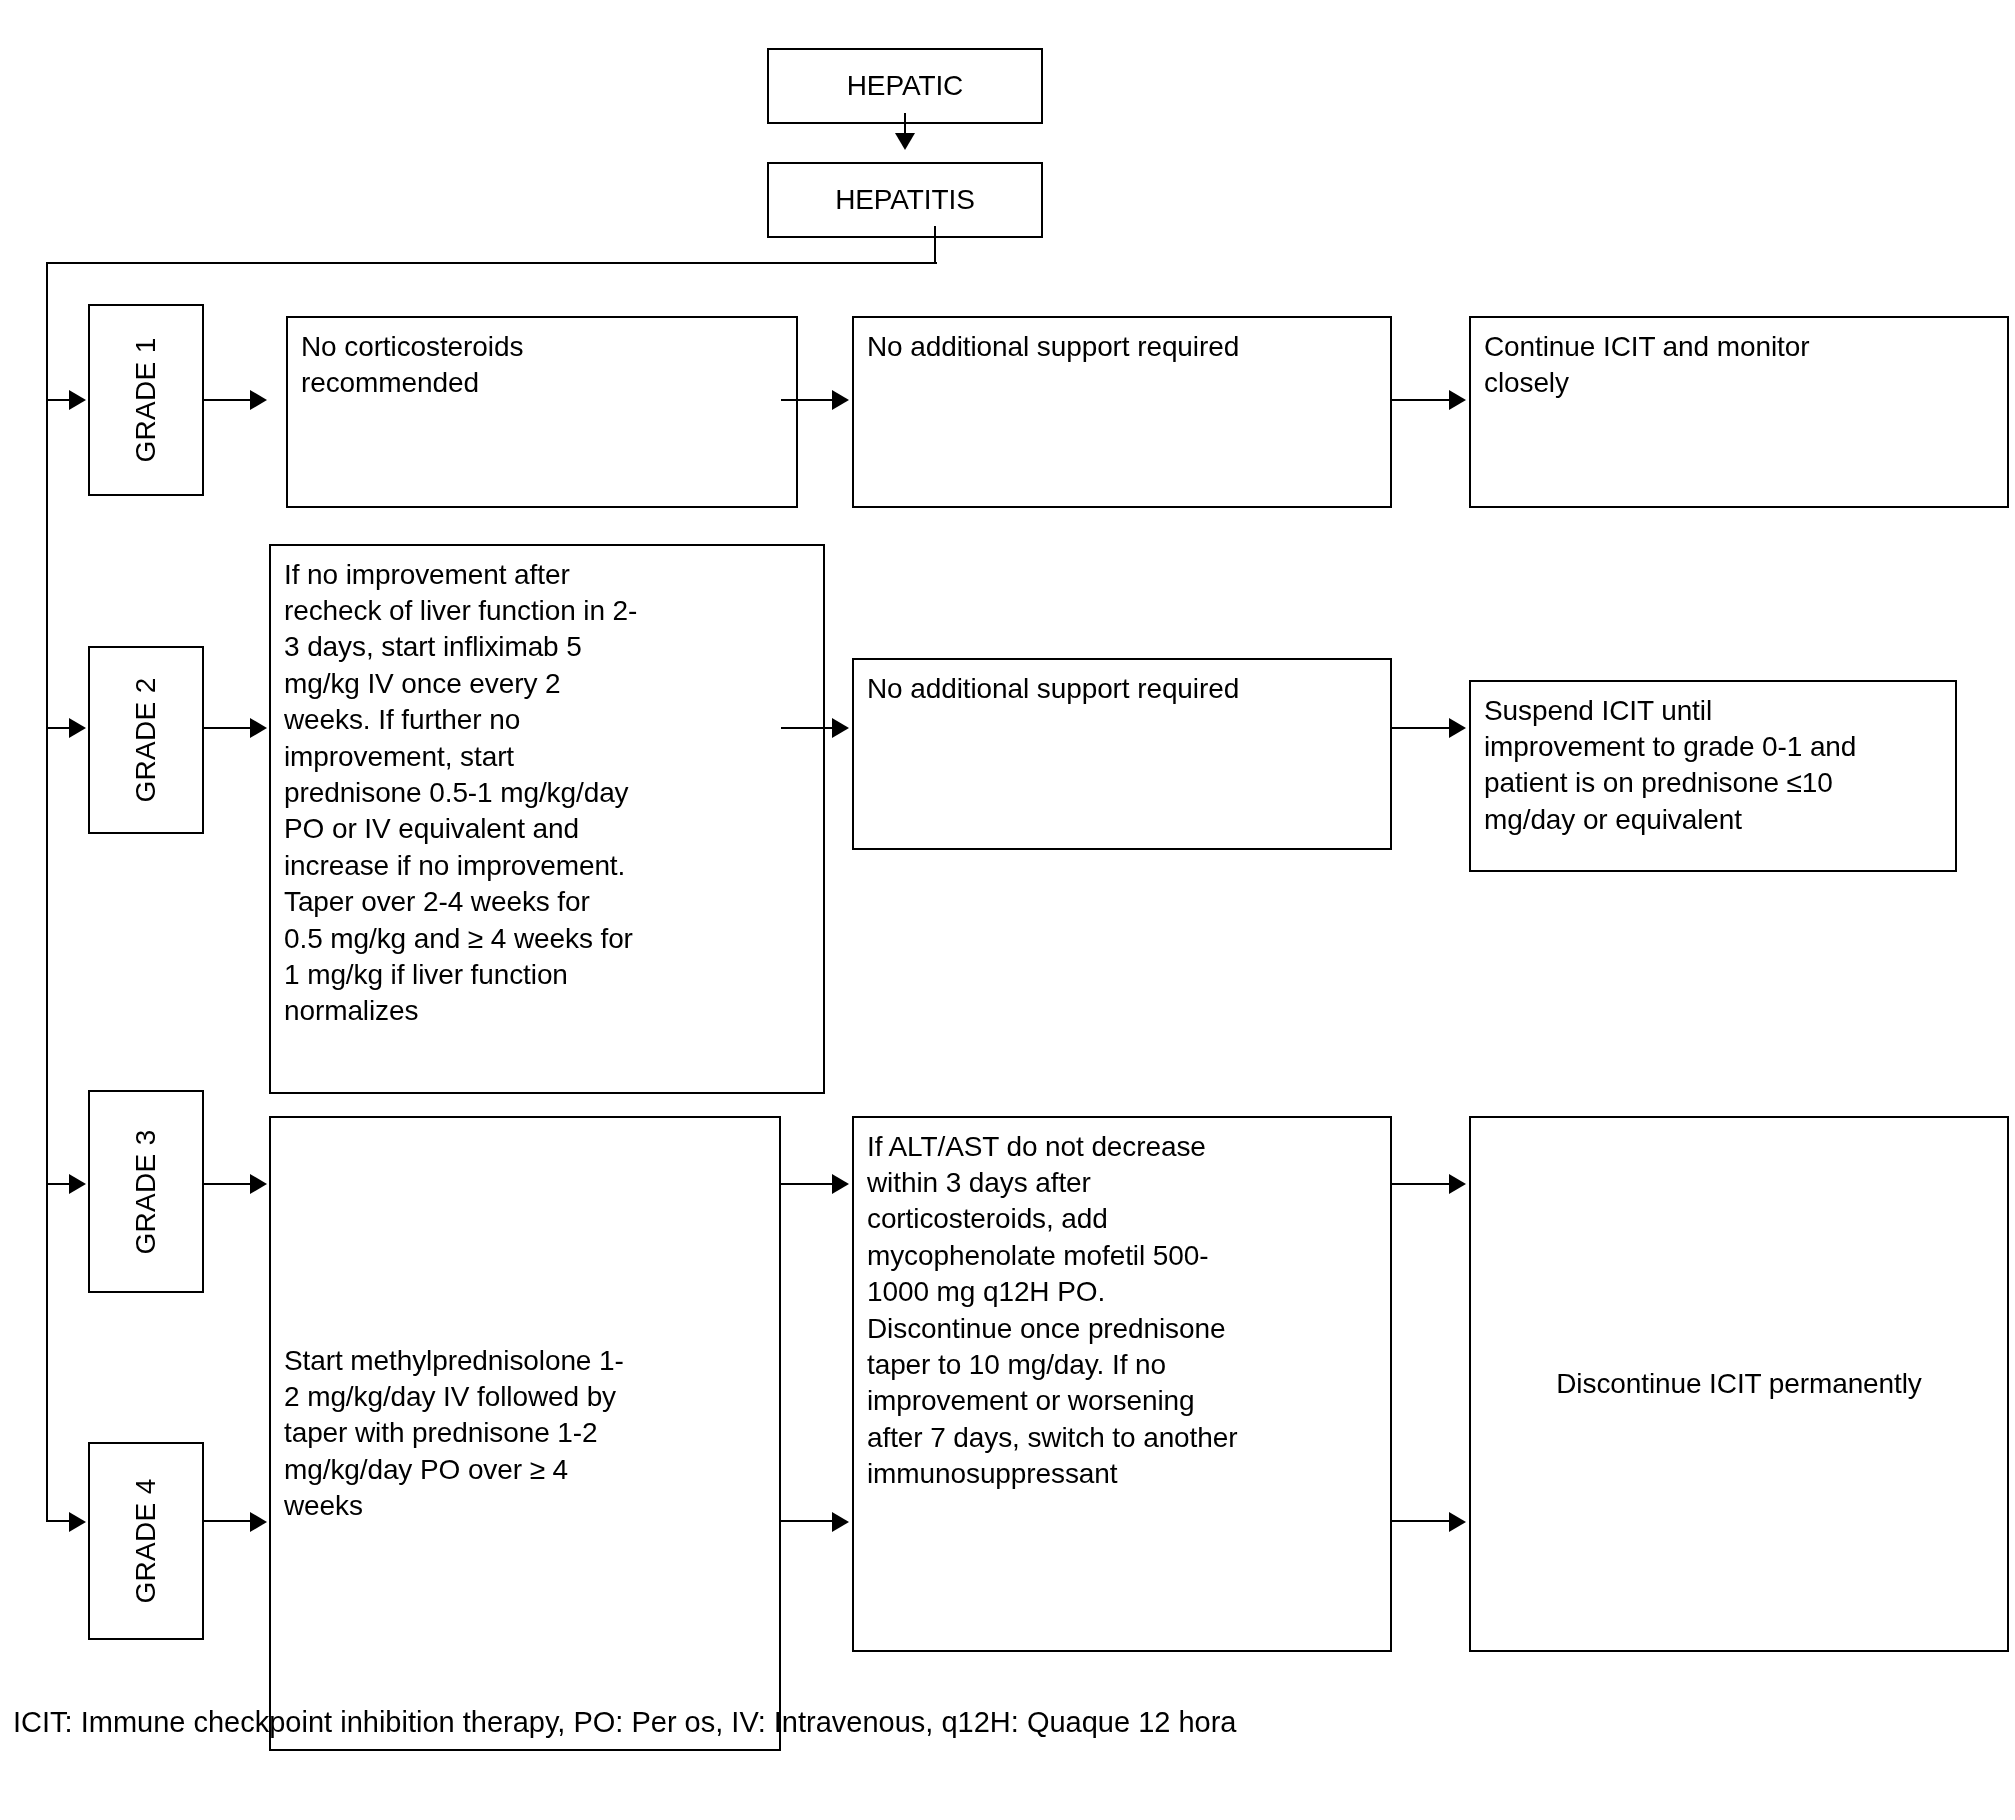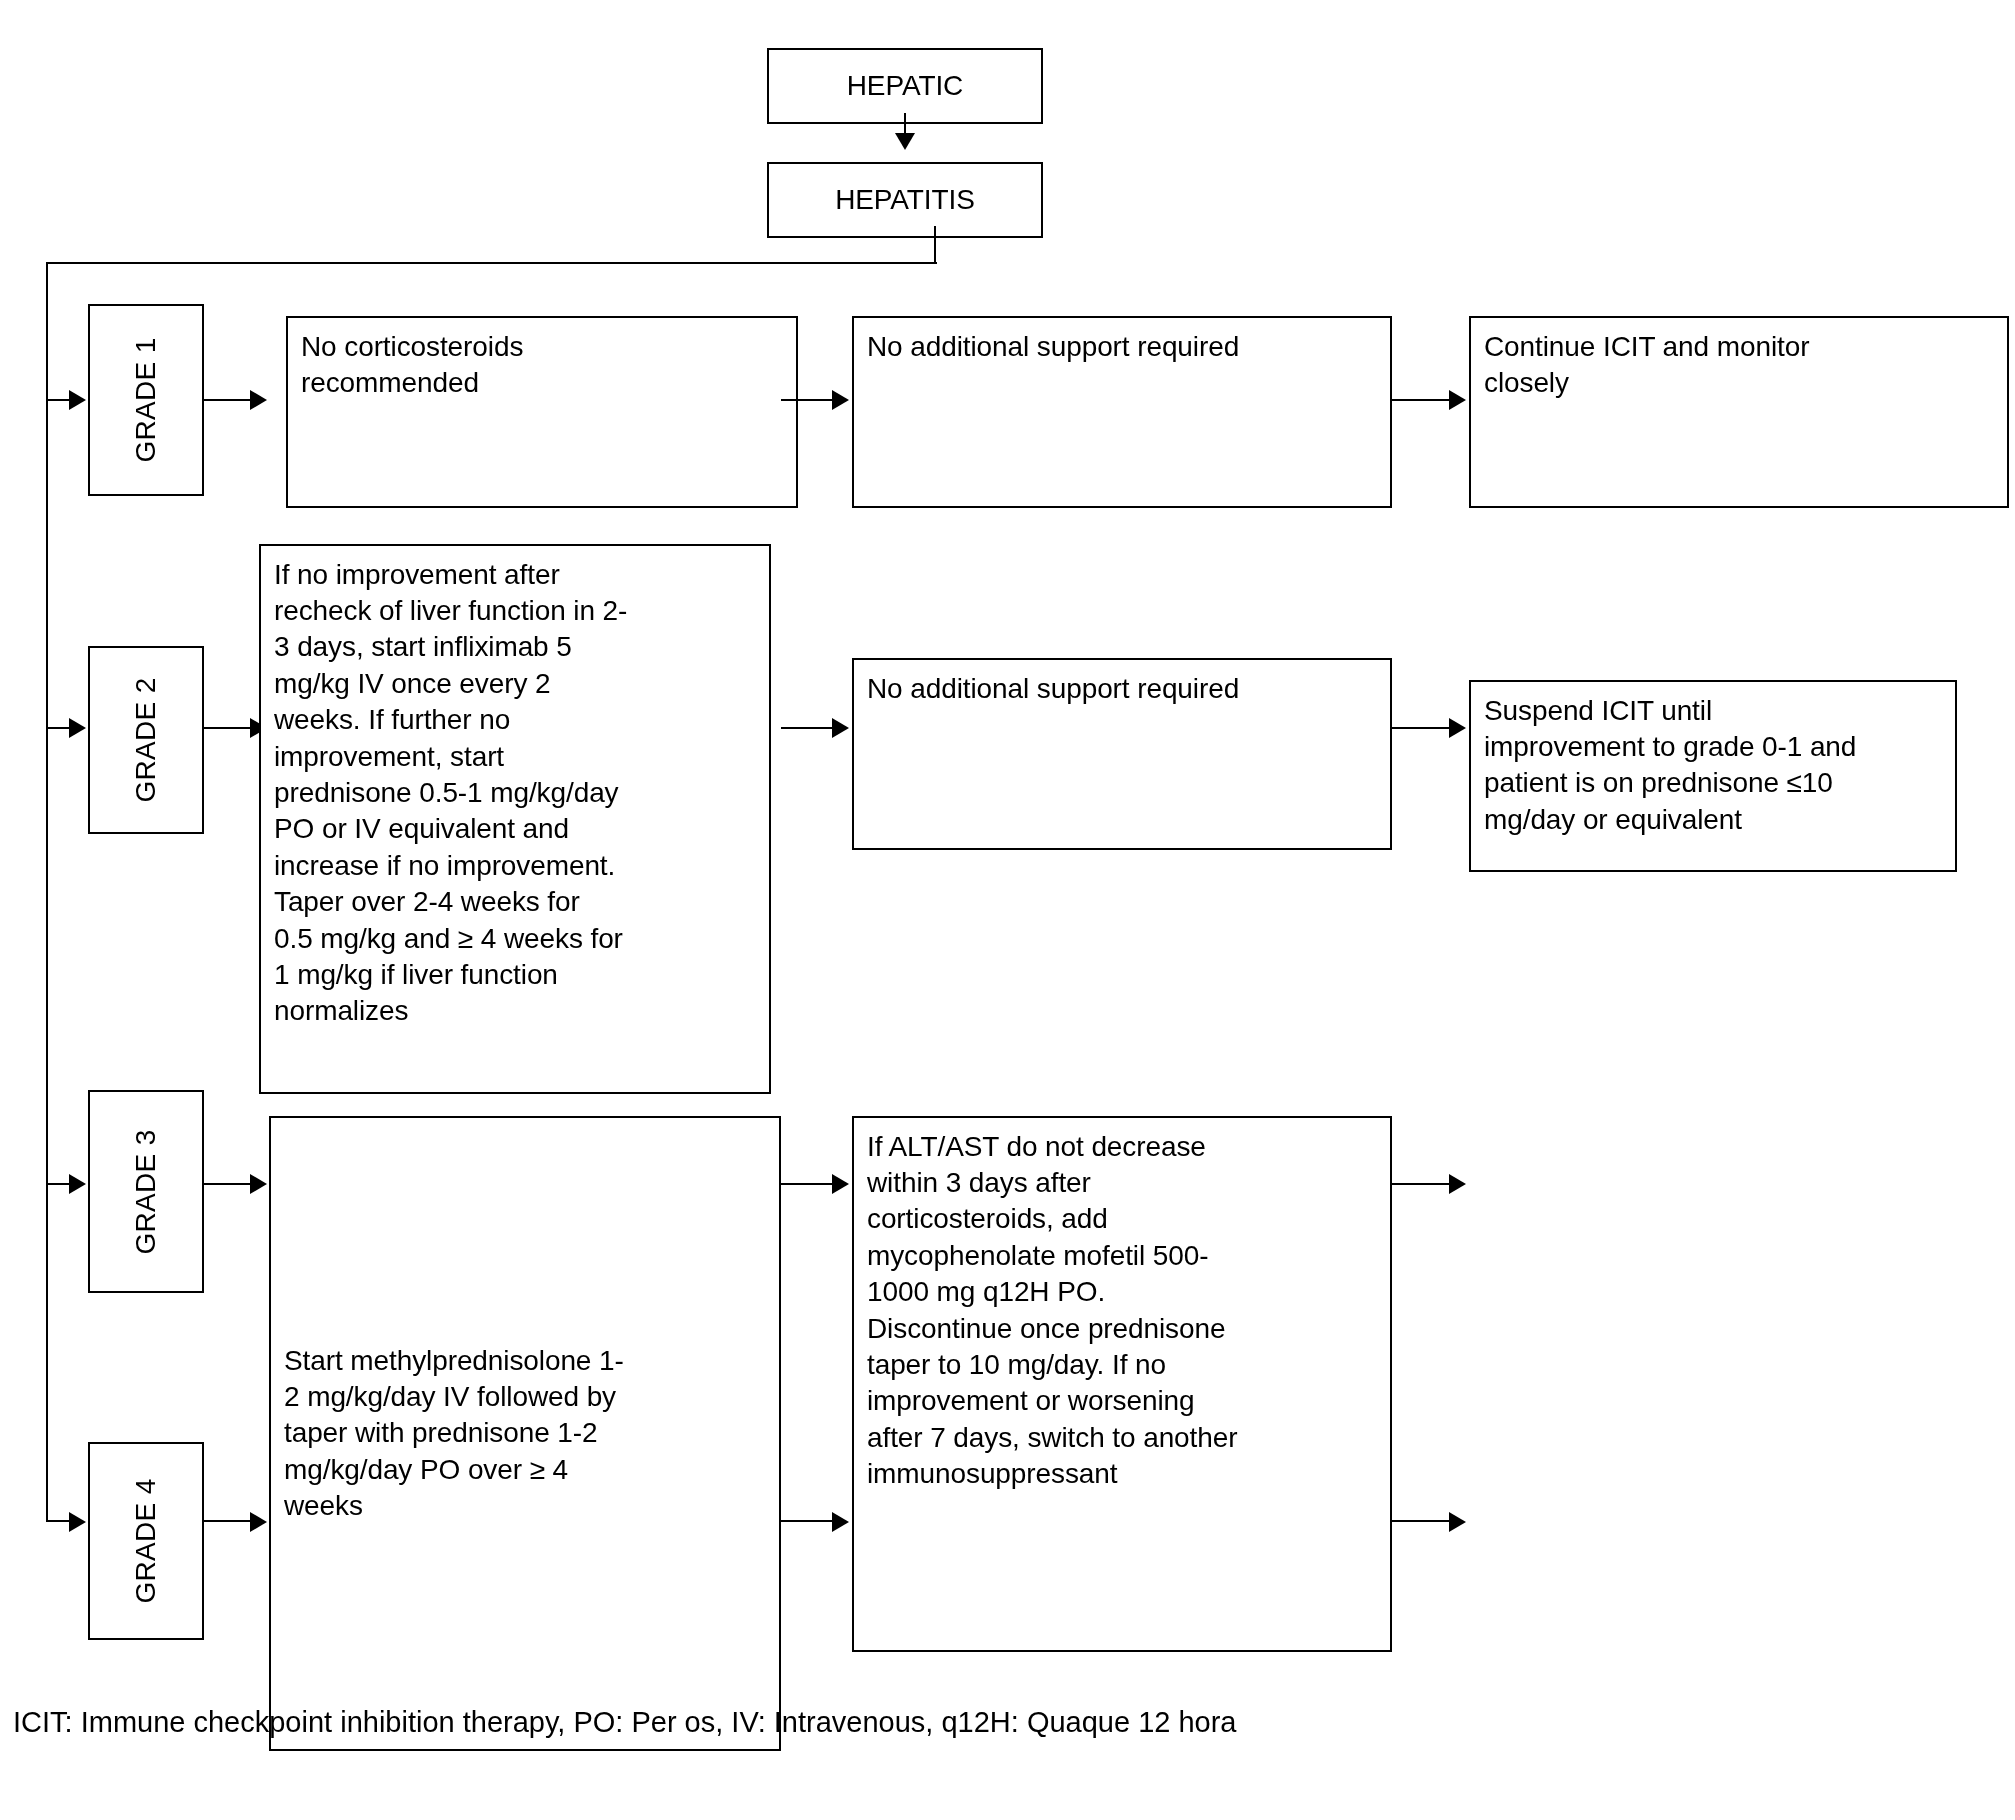--- a/index.html
+++ b/index.html
@@ -90,21 +90,21 @@
   <div class="hline" style="left:46px;top:727px;width:25px;"></div>
   <div class="arrowR" style="left:69px;top:718px;"></div>
 
   <div class="gradebox" style="left:88px;top:646px;width:116px;height:188px;">
     <div class="glabel">GRADE 2</div>
   </div>
 
   <div class="hline" style="left:204px;top:727px;width:47px;"></div>
   <div class="arrowR" style="left:250px;top:718px;"></div>
 
-  <div class="node" style="left:259px;top:532px;width:512px;height:550px;">
+  <div class="node" style="left:269px;top:532px;width:556px;height:550px;">
     <div class="txt top">If no improvement after
 recheck of liver function in 2-
 3 days, start infliximab 5
 mg/kg IV once every 2
 weeks. If further no
 improvement, start
 prednisone 0.5-1 mg/kg/day
 PO or IV equivalent and
 increase if no improvement.
 Taper over 2-4 weeks for
@@ -160,20 +160,23 @@
 Discontinue once prednisone
 taper to 10 mg/day. If no
 improvement or worsening
 after 7 days, switch to another
 immunosuppressant</div>
   </div>
 
   <div class="hline" style="left:1392px;top:1183px;width:58px;"></div>
   <div class="arrowR" style="left:1449px;top:1174px;"></div>
 
+  <div class="node" style="left:1469px;top:1104px;width:540px;height:536px;">
+    <div class="txt ctr">Discontinue ICIT permanently</div>
+  </div>
 
   <div class="hline" style="left:46px;top:1520px;width:25px;"></div>
   <div class="arrowR" style="left:69px;top:1512px;"></div>
 
   <div class="gradebox" style="left:88px;top:1442px;width:116px;height:198px;">
     <div class="glabel">GRADE 4</div>
   </div>
 
   <div class="hline" style="left:204px;top:1520px;width:47px;"></div>
   <div class="arrowR" style="left:250px;top:1512px;"></div>

